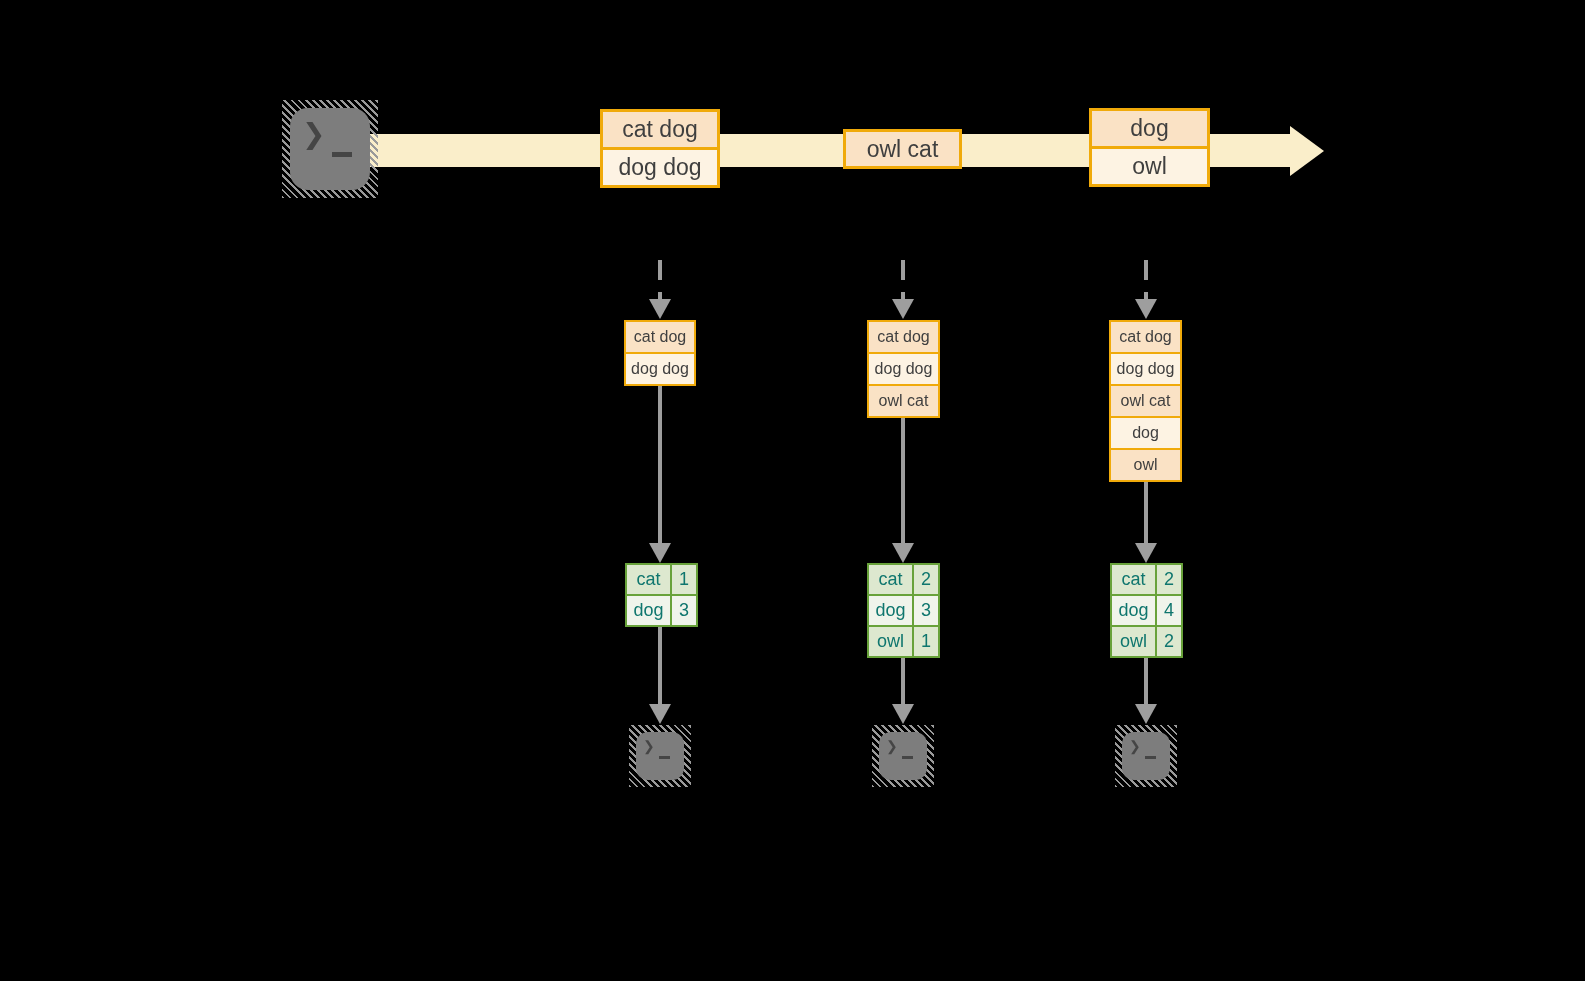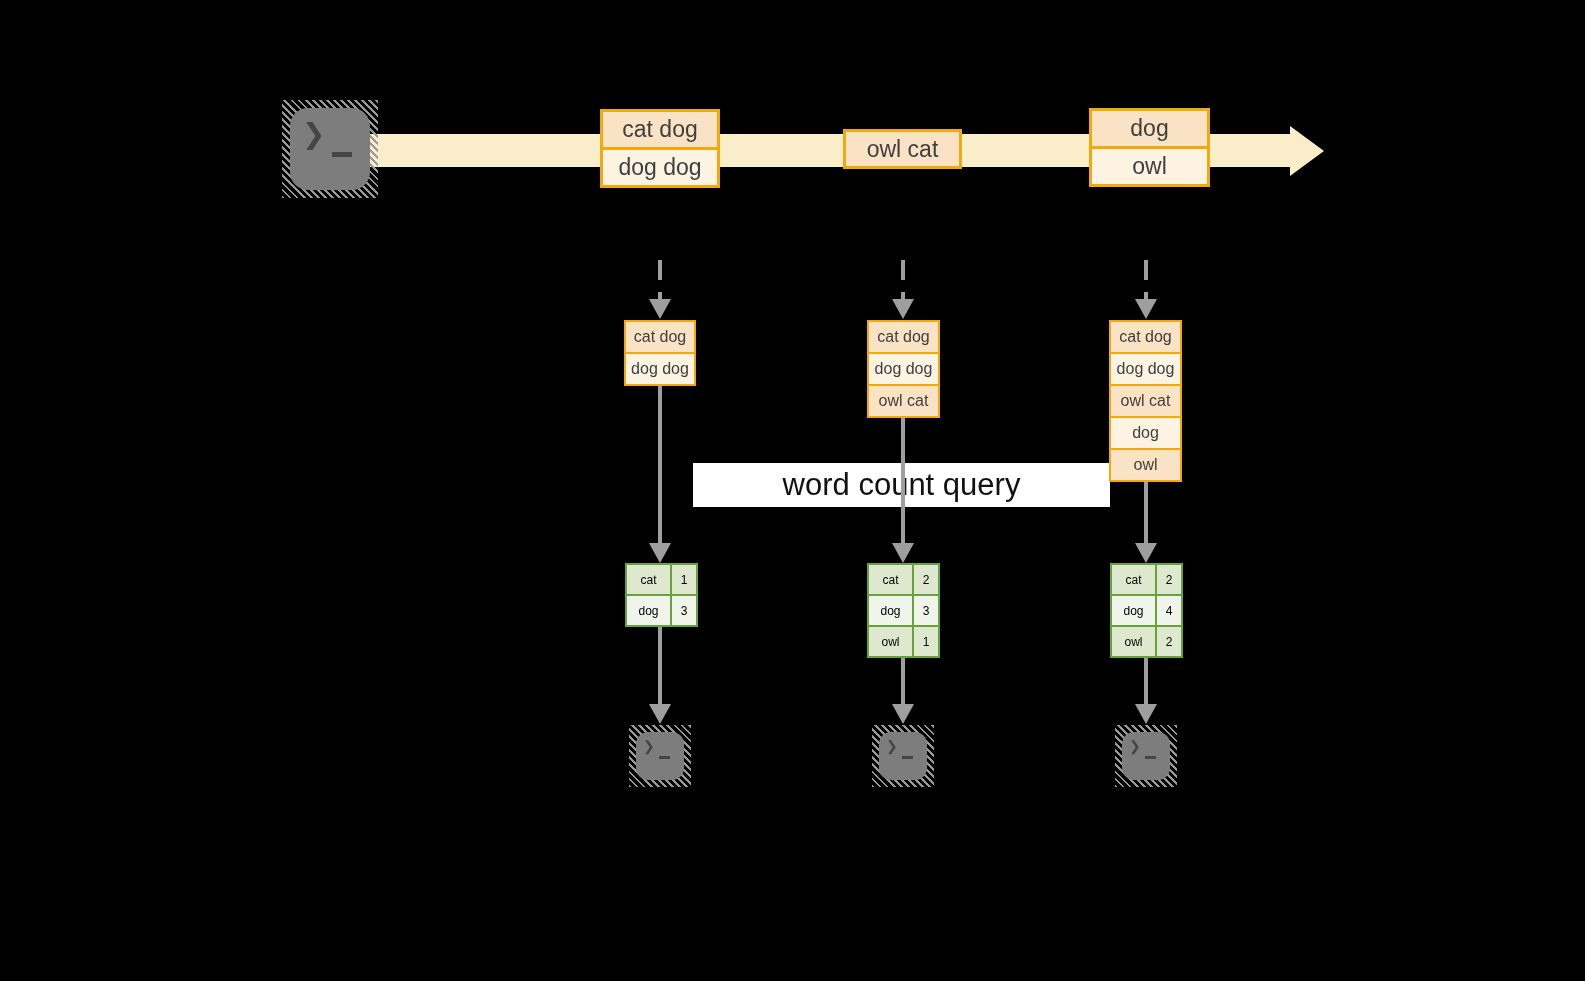--- a/index.html
+++ b/index.html
@@ -39,21 +39,21 @@
             border-right:11px solid rgba(0,0,0,0);border-top:20px solid #9E9E9E;z-index:3;}
 
   
   .query-band{background:#FFFFFF;display:flex;align-items:center;justify-content:center;
               font-size:31px;color:#111;z-index:2;}
 
   
   .count-table{display:grid;grid-template-columns:43px 24px;gap:2px;padding:2px;
                background:#68A23A;z-index:4;}
   .cell{height:29px;display:flex;align-items:center;justify-content:center;
-        font-size:12px;color:#000000;}
+        font-size:18px;color:#0f766e;}
   .g-dark{background:#DDE8CF;}
   .g-light{background:#F0F4EB;}
 </style>
 </head>
 <body>
 
 <div class="canvas">
 
   <div class="abs band" style="left:370px;top:134px;width:920px;height:33px;"></div>
   <div class="abs band-head" style="left:1290px;top:126px;"></div>
@@ -100,21 +100,20 @@
   </div>
 
   <div class="abs stack" style="left:1109px;top:320px;width:73px;">
     <div class="stack-row fill-dark">cat dog</div>
     <div class="stack-row fill-light">dog dog</div>
     <div class="stack-row fill-dark">owl cat</div>
     <div class="stack-row fill-light">dog</div>
     <div class="stack-row fill-dark">owl</div>
   </div>
 
-  <div class="abs query-band" style="left:693px;top:463px;width:417px;height:44px;">word count query</div>
 
   <div class="abs vline" style="left:658px;top:386px;height:158px;"></div>
   <div class="abs tri-down" style="left:649px;top:543px;"></div>
 
   <div class="abs vline" style="left:901px;top:418px;height:126px;"></div>
   <div class="abs tri-down" style="left:892px;top:543px;"></div>
 
   <div class="abs vline" style="left:1144px;top:482px;height:62px;"></div>
   <div class="abs tri-down" style="left:1135px;top:543px;"></div>
 

